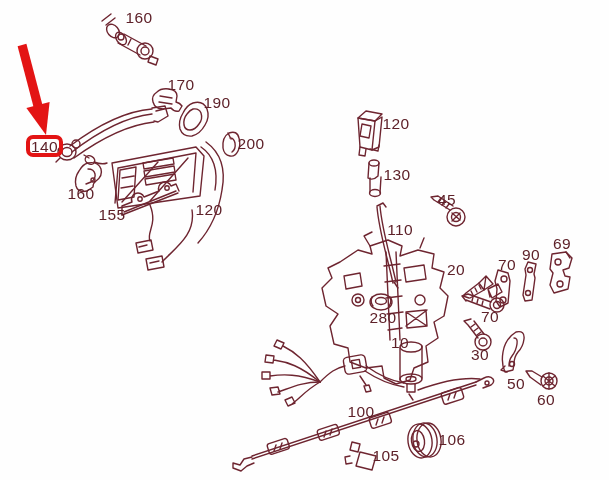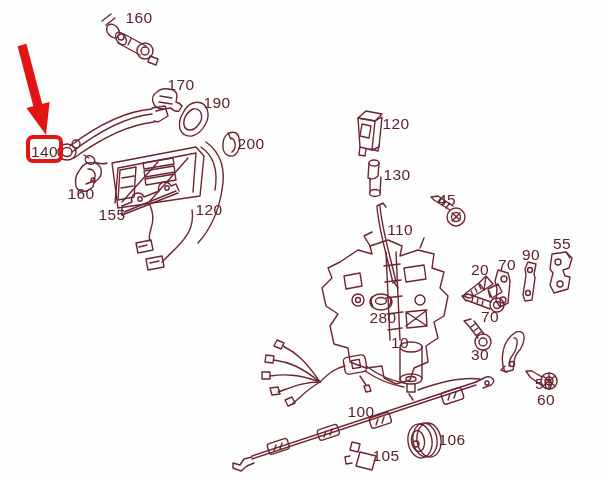--- a/index.html
+++ b/index.html
@@ -8,23 +8,23 @@
     font-family:"Liberation Sans",sans-serif;overflow:hidden;
   }
   #lineart{position:absolute;left:0;top:0;}
   #lineart *{vector-effect:non-scaling-stroke;}
   .part-label{
     position:absolute;transform:translate(-50%,-50%);
     font-size:15.5px;line-height:1;color:var(--label_color,#5e2129);
     letter-spacing:.3px;white-space:nowrap;user-select:none;
   }
   #highlight-box{
-    position:absolute;left:26px;top:135px;width:37px;height:28px;
+    position:absolute;left:26px;top:135px;width:37px;height:22px;
     border:4px solid var(--highlight_color,#e31414);border-radius:7px;
-    box-sizing:border-box;display:flex;align-items:flex-end;justify-content:center;
+    box-sizing:border-box;display:flex;align-items:flex-start;justify-content:center;
   }
   #highlight-box .part-label{position:static;transform:none;}
 </style>
 </head>
 <body>
 
 <div id="stage">
 
   <svg id="lineart" width="609" height="480" viewBox="0 0 609 480" fill="none" stroke="var(--line_color,#6e2530)" stroke-width="1.4" stroke-linecap="round" stroke-linejoin="round">
 
@@ -247,29 +247,29 @@
   <div class="part-label" style="left:181px;top:85px">170</div>
   <div class="part-label" style="left:217px;top:103px">190</div>
   <div class="part-label" style="left:251px;top:144px">200</div>
   <div class="part-label" style="left:81px;top:194px">160</div>
   <div class="part-label" style="left:112px;top:215px">155</div>
   <div class="part-label" style="left:209px;top:210px">120</div>
   <div class="part-label" style="left:396px;top:124px">120</div>
   <div class="part-label" style="left:397px;top:175px">130</div>
   <div class="part-label" style="left:447px;top:200px">45</div>
   <div class="part-label" style="left:400px;top:230px">110</div>
-  <div class="part-label" style="left:480px;top:270px">20</div>
+  <div class="part-label" style="left:456px;top:270px">20</div>
   <div class="part-label" style="left:507px;top:265px">70</div>
   <div class="part-label" style="left:531px;top:255px">90</div>
-  <div class="part-label" style="left:562px;top:244px">55</div>
+  <div class="part-label" style="left:562px;top:244px">69</div>
   <div class="part-label" style="left:490px;top:317px">70</div>
   <div class="part-label" style="left:383px;top:318px">280</div>
   <div class="part-label" style="left:400px;top:343px">10</div>
   <div class="part-label" style="left:480px;top:355px">30</div>
-  <div class="part-label" style="left:544px;top:384px">50</div>
+  <div class="part-label" style="left:516px;top:384px">50</div>
   <div class="part-label" style="left:546px;top:400px">60</div>
   <div class="part-label" style="left:361px;top:412px">100</div>
   <div class="part-label" style="left:452px;top:440px">106</div>
   <div class="part-label" style="left:386px;top:456px">105</div>
 
   <div id="highlight-box">
     <span class="part-label">140</span>
   </div>
 
 </div>

